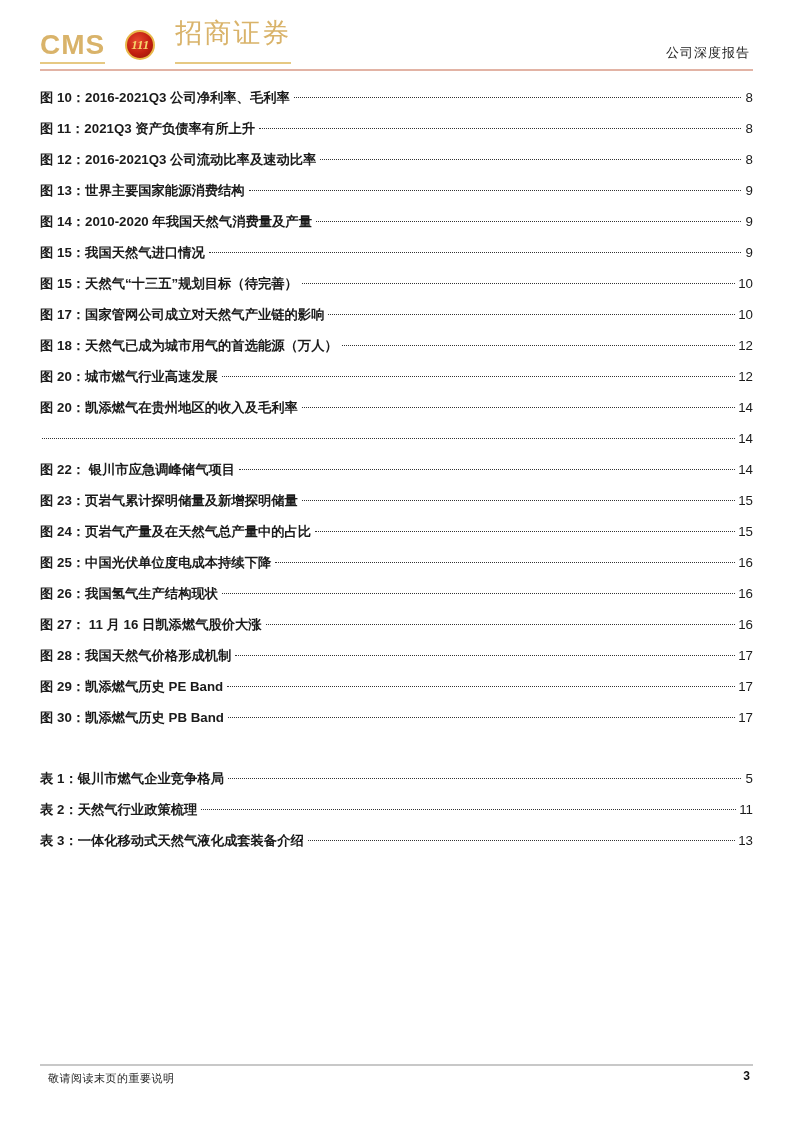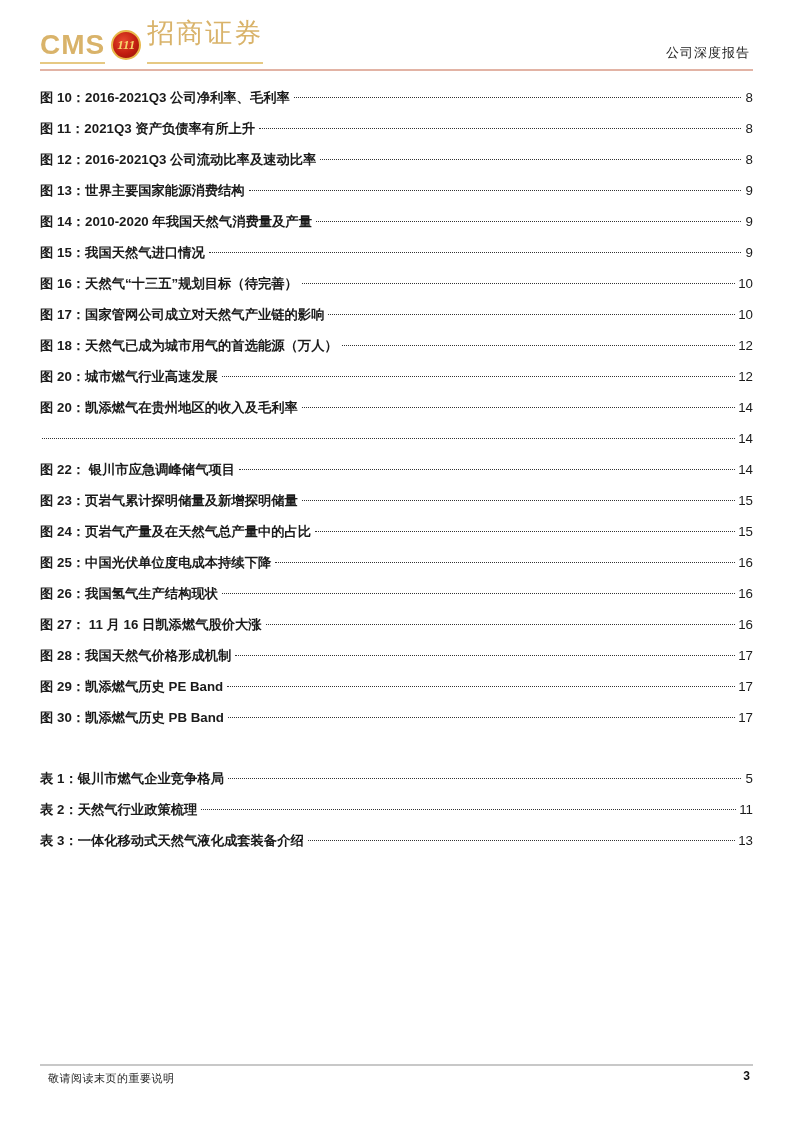--- a/index.html
+++ b/index.html
@@ -1,20 +1,20 @@
 <!DOCTYPE html>
 <html><head>
   <meta charset="utf-8">
   <style>
     * { margin: 0; padding: 0; box-sizing: border-box; }
     html, body { width: 793px; height: 1122px; background: #ffffff; overflow: hidden; }
     body { position: relative; font-family: "Liberation Sans", "DejaVu Sans", sans-serif; color: #1a1a1a; }
 
     .header { position: absolute; left: 0; top: 0; width: 793px; height: 75px; }
-    .logo { position: absolute; left: 40px; top: 24px; height: 40px; display: flex; align-items: flex-end; }
+    .logo { position: absolute; left: 40px; top: 24px; height: 40px; display: flex; align-items: flex-end; gap: 14px; }
     .logo-cms { font-family: "Liberation Sans", sans-serif; font-weight: bold; font-size: 28px; color: #d9b36a; letter-spacing: 1px; line-height: 30px; position: relative; padding-bottom: 4px; }
     .logo-cms::after { content: ""; position: absolute; left: 0; bottom: 0; width: 100%; height: 2px; background: #e6c983; }
     .logo-emblem { width: 30px; height: 30px; border-radius: 50%; margin: 0 6px 4px 6px; background: radial-gradient(circle at 40% 35%, #e64a2e 0%, #c21e10 55%, #8e1208 100%); border: 2px solid #e8b84a; display: flex; align-items: center; justify-content: center; color: #f6d46a; font-weight: bold; font-style: italic; font-size: 13px; font-family: "Liberation Serif", serif; }
     .logo-cn { font-family: "DejaVu Serif", serif; font-size: 27px; color: #d9b36a; line-height: 30px; position: relative; padding-bottom: 16px; letter-spacing: 2px; }
     .logo-cn::after { content: ""; position: absolute; left: 0; bottom: 0; width: 100%; height: 2px; background: #e6c983; }
     .report-type { position: absolute; right: 43px; top: 44px; font-size: 13px; color: #222; font-family: Liberation Mono, monospace; letter-spacing: 1px; }
     .header-rule { position: absolute; left: 40px; top: 69px; width: 713px; height: 2px; background: #e2b3a5; }
 
     .toc { position: absolute; left: 40px; top: 82px; width: 713px; }
     .toc-item { position: relative; display: flex; align-items: baseline; height: 31px; font-size: 13.3px; line-height: 31px; }
@@ -66,21 +66,21 @@
         <span class="toc-label">图 14：2010-2020 年我国天然气消费量及产量</span>
         <span class="toc-dots"></span>
         <span class="toc-page">9</span>
       </div>
     <div class="toc-item">
         <span class="toc-label">图 15：我国天然气进口情况</span>
         <span class="toc-dots"></span>
         <span class="toc-page">9</span>
       </div>
     <div class="toc-item">
-        <span class="toc-label">图 16：天然气“十三五”规划目标（待完善）</span>
+        <span class="toc-label">图 15：天然气“十三五”规划目标（待完善）</span>
         <span class="toc-dots"></span>
         <span class="toc-page">10</span>
       </div>
     <div class="toc-item">
         <span class="toc-label">图 17：国家管网公司成立对天然气产业链的影响</span>
         <span class="toc-dots"></span>
         <span class="toc-page">10</span>
       </div>
     <div class="toc-item">
         <span class="toc-label">图 18：天然气已成为城市用气的首选能源（万人）</span>

